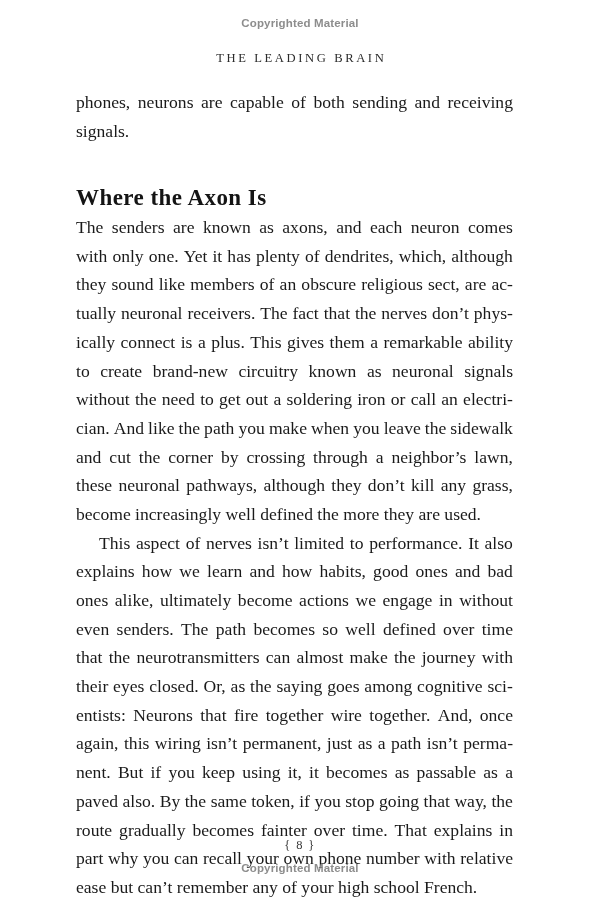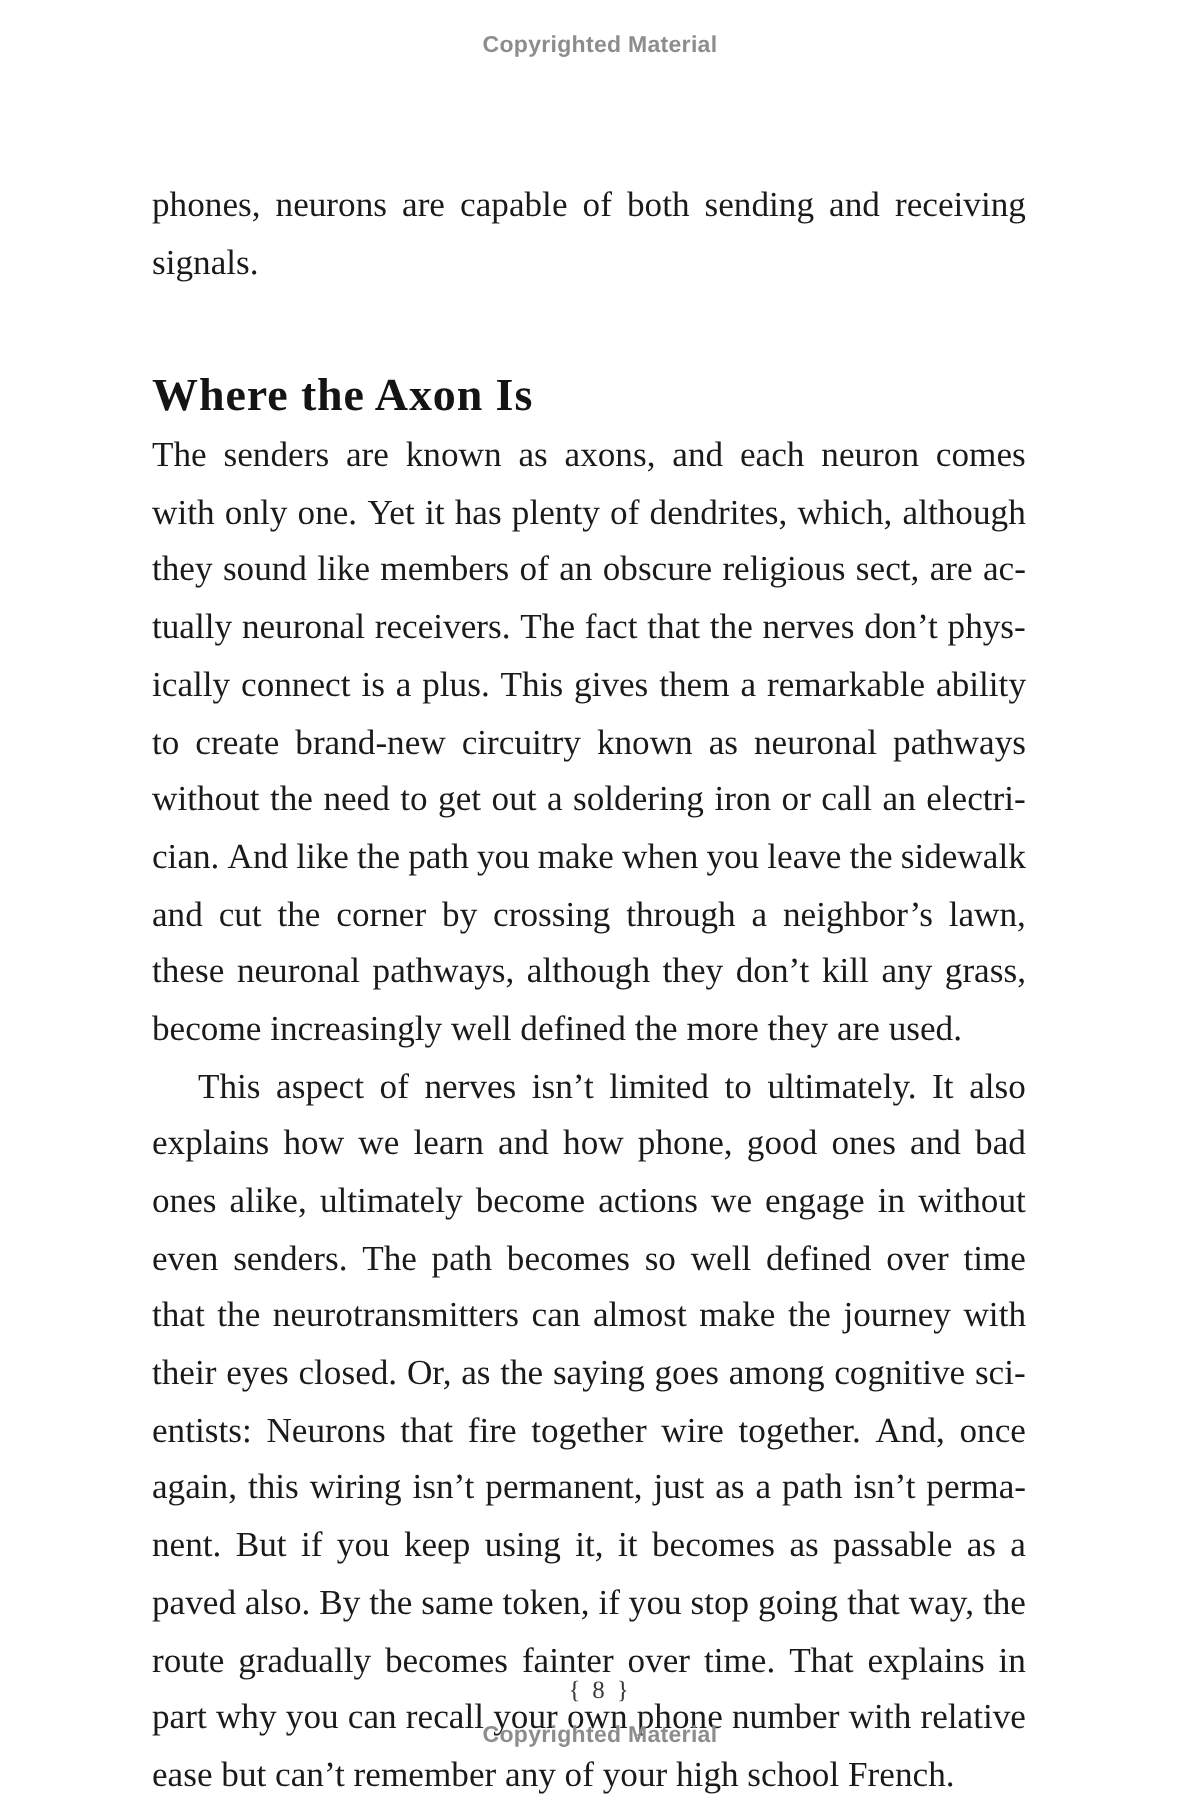--- a/index.html
+++ b/index.html
@@ -107,46 +107,47 @@
     white-space: nowrap;
   }
 </style>
 </head>
 <body>
 
 <div class="page">
 
   <div class="watermark watermark-top">Copyrighted Material</div>
 
+  <div class="running-head">THE LEADING BRAIN</div>
 
   <div class="text-block">
     <div id="para-1" class="para">
         <div class="line justify"><span class="w">phones,</span><span class="w">neurons</span><span class="w">are</span><span class="w">capable</span><span class="w">of</span><span class="w">both</span><span class="w">sending</span><span class="w">and</span><span class="w">receiving</span></div>
         <div class="line last"><span class="w">signals.</span></div>
         <div class="gap"></div>
       </div>
 
     <div class="subhead">Where the Axon Is</div>
 
     <div id="para-2" class="para">
         <div class="line justify"><span class="w">The</span><span class="w">senders</span><span class="w">are</span><span class="w">known</span><span class="w">as</span><span class="w">axons,</span><span class="w">and</span><span class="w">each</span><span class="w">neuron</span><span class="w">comes</span></div>
         <div class="line justify"><span class="w">with</span><span class="w">only</span><span class="w">one.</span><span class="w">Yet</span><span class="w">it</span><span class="w">has</span><span class="w">plenty</span><span class="w">of</span><span class="w">dendrites,</span><span class="w">which,</span><span class="w">although</span></div>
         <div class="line justify"><span class="w">they</span><span class="w">sound</span><span class="w">like</span><span class="w">members</span><span class="w">of</span><span class="w">an</span><span class="w">obscure</span><span class="w">religious</span><span class="w">sect,</span><span class="w">are</span><span class="w">ac-</span></div>
         <div class="line justify"><span class="w">tually</span><span class="w">neuronal</span><span class="w">receivers.</span><span class="w">The</span><span class="w">fact</span><span class="w">that</span><span class="w">the</span><span class="w">nerves</span><span class="w">don’t</span><span class="w">phys-</span></div>
         <div class="line justify"><span class="w">ically</span><span class="w">connect</span><span class="w">is</span><span class="w">a</span><span class="w">plus.</span><span class="w">This</span><span class="w">gives</span><span class="w">them</span><span class="w">a</span><span class="w">remarkable</span><span class="w">ability</span></div>
-        <div class="line justify"><span class="w">to</span><span class="w">create</span><span class="w">brand-new</span><span class="w">circuitry</span><span class="w">known</span><span class="w">as</span><span class="w">neuronal</span><span class="w">pathways</span></div>
+        <div class="line justify"><span class="w">to</span><span class="w">create</span><span class="w">brand-new</span><span class="w">circuitry</span><span class="w">known</span><span class="w">as</span><span class="w">neuronal</span><span class="w">signals</span></div>
         <div class="line justify"><span class="w">without</span><span class="w">the</span><span class="w">need</span><span class="w">to</span><span class="w">get</span><span class="w">out</span><span class="w">a</span><span class="w">soldering</span><span class="w">iron</span><span class="w">or</span><span class="w">call</span><span class="w">an</span><span class="w">electri-</span></div>
         <div class="line justify"><span class="w">cian.</span><span class="w">And</span><span class="w">like</span><span class="w">the</span><span class="w">path</span><span class="w">you</span><span class="w">make</span><span class="w">when</span><span class="w">you</span><span class="w">leave</span><span class="w">the</span><span class="w">sidewalk</span></div>
         <div class="line justify"><span class="w">and</span><span class="w">cut</span><span class="w">the</span><span class="w">corner</span><span class="w">by</span><span class="w">crossing</span><span class="w">through</span><span class="w">a</span><span class="w">neighbor’s</span><span class="w">lawn,</span></div>
         <div class="line justify"><span class="w">these</span><span class="w">neuronal</span><span class="w">pathways,</span><span class="w">although</span><span class="w">they</span><span class="w">don’t</span><span class="w">kill</span><span class="w">any</span><span class="w">grass,</span></div>
         <div class="line last"><span class="w">become increasingly well defined the more they are used.</span></div>
       </div>
     <div id="para-3" class="para">
-        <div class="line justify indent"><span class="w">This</span><span class="w">aspect</span><span class="w">of</span><span class="w">nerves</span><span class="w">isn’t</span><span class="w">limited</span><span class="w">to</span><span class="w">ultimately.</span><span class="w">It</span><span class="w">also</span></div>
-        <div class="line justify"><span class="w">explains</span><span class="w">how</span><span class="w">we</span><span class="w">learn</span><span class="w">and</span><span class="w">how</span><span class="w">phone,</span><span class="w">good</span><span class="w">ones</span><span class="w">and</span><span class="w">bad</span></div>
+        <div class="line justify indent"><span class="w">This</span><span class="w">aspect</span><span class="w">of</span><span class="w">nerves</span><span class="w">isn’t</span><span class="w">limited</span><span class="w">to</span><span class="w">performance.</span><span class="w">It</span><span class="w">also</span></div>
+        <div class="line justify"><span class="w">explains</span><span class="w">how</span><span class="w">we</span><span class="w">learn</span><span class="w">and</span><span class="w">how</span><span class="w">habits,</span><span class="w">good</span><span class="w">ones</span><span class="w">and</span><span class="w">bad</span></div>
         <div class="line justify"><span class="w">ones</span><span class="w">alike,</span><span class="w">ultimately</span><span class="w">become</span><span class="w">actions</span><span class="w">we</span><span class="w">engage</span><span class="w">in</span><span class="w">without</span></div>
         <div class="line justify"><span class="w">even</span><span class="w">senders.</span><span class="w">The</span><span class="w">path</span><span class="w">becomes</span><span class="w">so</span><span class="w">well</span><span class="w">defined</span><span class="w">over</span><span class="w">time</span></div>
         <div class="line justify"><span class="w">that</span><span class="w">the</span><span class="w">neurotransmitters</span><span class="w">can</span><span class="w">almost</span><span class="w">make</span><span class="w">the</span><span class="w">journey</span><span class="w">with</span></div>
         <div class="line justify"><span class="w">their</span><span class="w">eyes</span><span class="w">closed.</span><span class="w">Or,</span><span class="w">as</span><span class="w">the</span><span class="w">saying</span><span class="w">goes</span><span class="w">among</span><span class="w">cognitive</span><span class="w">sci-</span></div>
         <div class="line justify"><span class="w">entists:</span><span class="w">Neurons</span><span class="w">that</span><span class="w">fire</span><span class="w">together</span><span class="w">wire</span><span class="w">together.</span><span class="w">And,</span><span class="w">once</span></div>
         <div class="line justify"><span class="w">again,</span><span class="w">this</span><span class="w">wiring</span><span class="w">isn’t</span><span class="w">permanent,</span><span class="w">just</span><span class="w">as</span><span class="w">a</span><span class="w">path</span><span class="w">isn’t</span><span class="w">perma-</span></div>
         <div class="line justify"><span class="w">nent.</span><span class="w">But</span><span class="w">if</span><span class="w">you</span><span class="w">keep</span><span class="w">using</span><span class="w">it,</span><span class="w">it</span><span class="w">becomes</span><span class="w">as</span><span class="w">passable</span><span class="w">as</span><span class="w">a</span></div>
         <div class="line justify"><span class="w">paved</span><span class="w">also.</span><span class="w">By</span><span class="w">the</span><span class="w">same</span><span class="w">token,</span><span class="w">if</span><span class="w">you</span><span class="w">stop</span><span class="w">going</span><span class="w">that</span><span class="w">way,</span><span class="w">the</span></div>
         <div class="line justify"><span class="w">route</span><span class="w">gradually</span><span class="w">becomes</span><span class="w">fainter</span><span class="w">over</span><span class="w">time.</span><span class="w">That</span><span class="w">explains</span><span class="w">in</span></div>
         <div class="line justify"><span class="w">part</span><span class="w">why</span><span class="w">you</span><span class="w">can</span><span class="w">recall</span><span class="w">your</span><span class="w">own</span><span class="w">phone</span><span class="w">number</span><span class="w">with</span><span class="w">relative</span></div>

